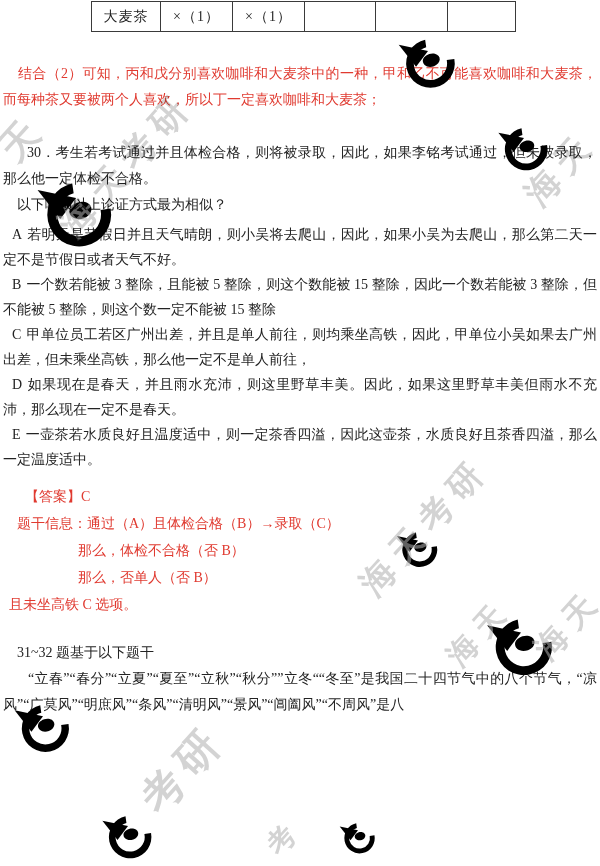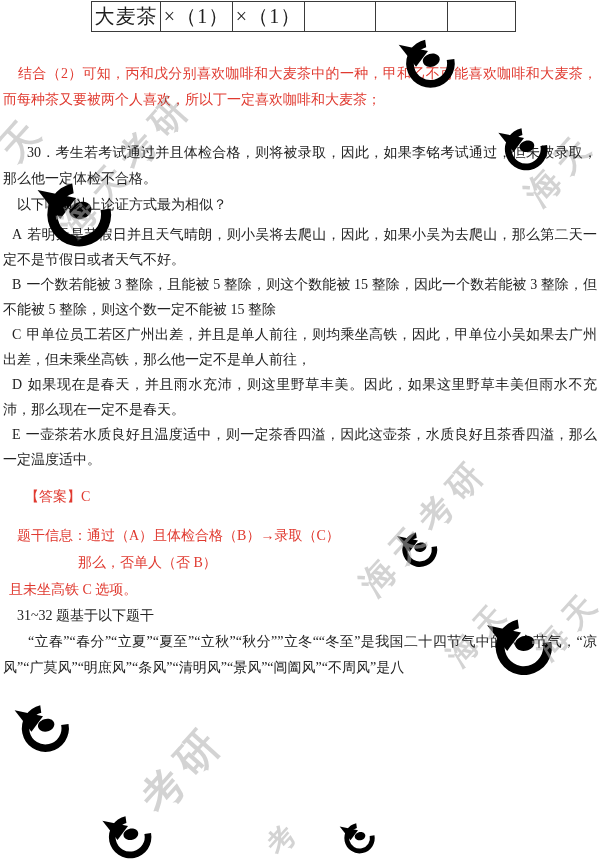--- a/index.html
+++ b/index.html
@@ -13,21 +13,21 @@
   
   .tbl{
     margin:1px 0 0 91px;
     border-collapse:collapse;
     table-layout:fixed;
   }
   .tbl td{
     border:1.5px solid #3a3a3a;
     height:29px;
     text-align:center;
-    font-size:20px;
+    font-size:14px;
     color:#1f1f1f;
     padding:0 2px;
     letter-spacing:1px;
   }
 
   
   .content{
     position:absolute;left:3px;right:3px;top:34px;
     font-size:14px;color:#232323;
     text-align:justify;
@@ -42,25 +42,25 @@
   .p-stem{margin-top:27px;line-height:26px;text-indent:24px;}
   .p-prompt{line-height:25px;text-indent:14px;}
 
   .opts{margin-top:5px;}
   .p-opt{line-height:25px;text-indent:9px;}
   .opt-label{margin-right:5px;}
 
   .ana{margin-top:11px;}
   .ana .ln{line-height:27px;}
   .ind22{text-indent:22px;}
-  .ind14{text-indent:14px;margin-top:12px;}
+  .ind14{text-indent:14px;}
   .ind6{text-indent:6px;}
   .ind75{padding-left:75px;}
 
-  .p-next-head{line-height:26px;text-indent:14px;}
+  .p-next-head{margin-top:22px;line-height:26px;text-indent:14px;}
   .p-next-para{line-height:25.5px;text-indent:25px;}
 
   
   .wm-layer{position:absolute;inset:0;z-index:5;pointer-events:none;mix-blend-mode:multiply;}
   .swirl{position:absolute;transform:rotate(-8deg);}
   .wm-text{
     position:absolute;
     color:#b0b0b0;opacity:.55;
     font-weight:bold;
     letter-spacing:9px;
@@ -109,20 +109,21 @@
         <span class="opt-label">D</span><span>如果现在是春天，并且雨水充沛，则这里野草丰美。因此，如果这里野草丰美但雨水不充沛，那么现在一定不是春天。</span>
       </p>
       <p class="p-opt">
         <span class="opt-label">E</span><span>一壶茶若水质良好且温度适中，则一定茶香四溢，因此这壶茶，水质良好且茶香四溢，那么一定温度适中。</span>
       </p>
     </div>
 
     <div class="ana red">
       <div class="ln ind22">【答案】C</div>
       <div class="ln ind14">题干信息：通过（A）且体检合格（B）→录取（C）</div>
+      <div class="ln ind75">那么，体检不合格（否 B）</div>
       <div class="ln ind75">那么，否单人（否 B）</div>
       <div class="ln ind6">且未坐高铁 C 选项。</div>
     </div>
 
     <p class="p-next-head">31~32 题基于以下题干</p>
     <p class="p-next-para">“立春”“春分”“立夏”“夏至”“立秋”“秋分””立冬““冬至”是我国二十四节气中的八个节气，“凉风”“广莫风”“明庶风”“条风”“清明风”“景风”“阊阖风”“不周风”是八</p>
   </div>
 
   <svg width="0" height="0" style="position:absolute" aria-hidden="true">
     <defs>

